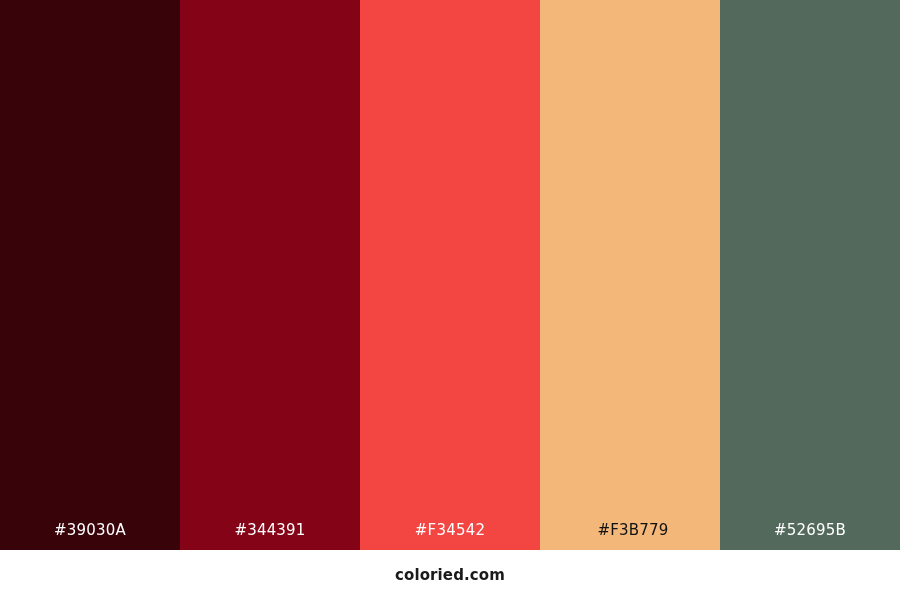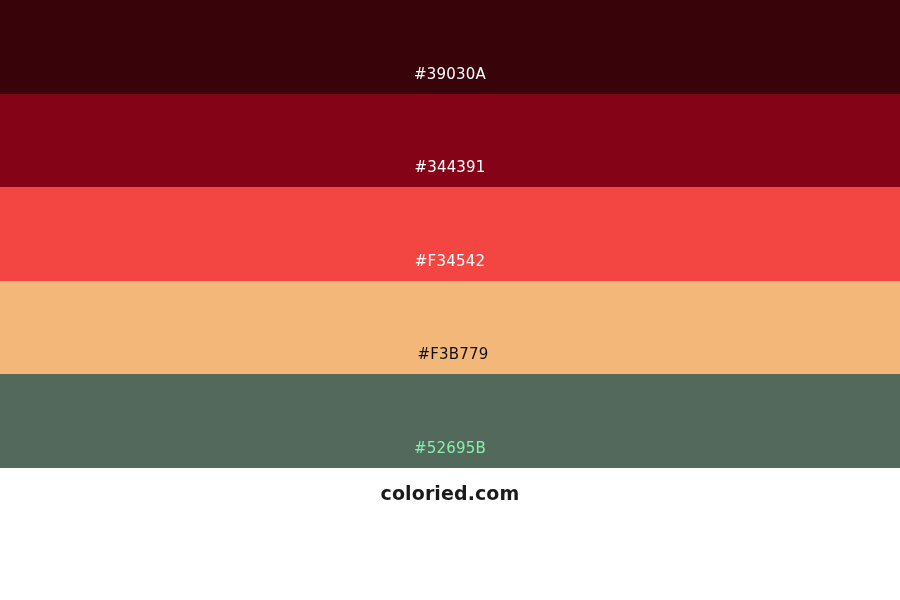--- a/index.html
+++ b/index.html
@@ -15,23 +15,23 @@
   }
   .palette-page {
     width: 900px;
     height: 600px;
     display: flex;
     flex-direction: column;
     background: #ffffff;
   }
   .swatch-strip {
     width: 900px;
-    height: 468px;
+    height: 550px;
     display: flex;
-    flex-direction: column;
+    flex-direction: row;
   }
   .swatch {
     flex: 1 1 0;
     height: 100%;
     position: relative;
     display: flex;
     align-items: flex-end;
     justify-content: center;
   }
   .swatch-label {
@@ -48,21 +48,21 @@
   }
   .footer-bar {
     width: 900px;
     height: 50px;
     background: #ffffff;
     display: flex;
     align-items: center;
     justify-content: center;
   }
   .footer-brand {
-    font-size: 19px;
+    font-size: 15px;
     font-weight: 700;
     color: #1a1a1a;
     letter-spacing: 0.1px;
     line-height: 1;
     font-family: "DejaVu Sans", "Liberation Sans", sans-serif;
   }
 </style>
 </head>
 <body>
 
@@ -80,21 +80,21 @@
 
     <div class="swatch" style="background-color: rgb(243, 69, 66);">
       <span class="swatch-label" style="color: rgb(255, 255, 255);">#F34542</span>
     </div>
 
     <div class="swatch" style="background-color: rgb(243, 183, 121);">
       <span class="swatch-label" style="color: rgb(17, 17, 17); margin-left: 6px;">#F3B779</span>
     </div>
 
     <div class="swatch" style="background-color: rgb(82, 105, 91);">
-      <span class="swatch-label" style="color: #86efac;">#52695B</span>
+      <span class="swatch-label" style="color: #ffffff;">#52695B</span>
     </div>
 
   </div>
 
   <div class="footer-bar">
     <span class="footer-brand">coloried.com</span>
   </div>
 
 </div>
 

